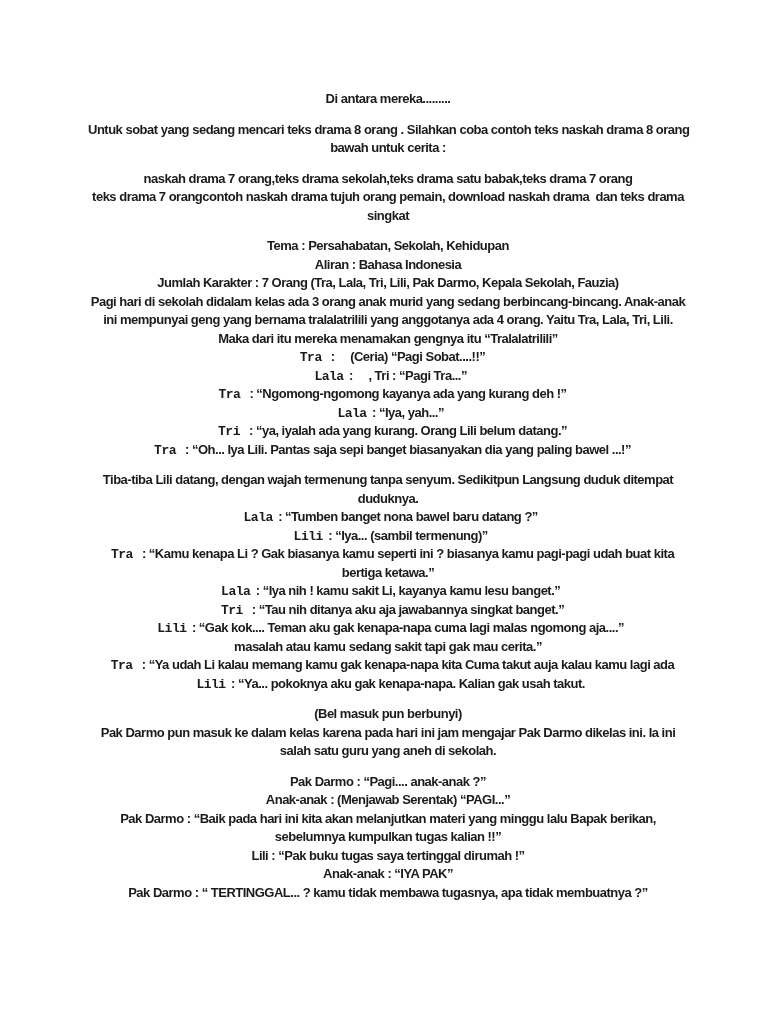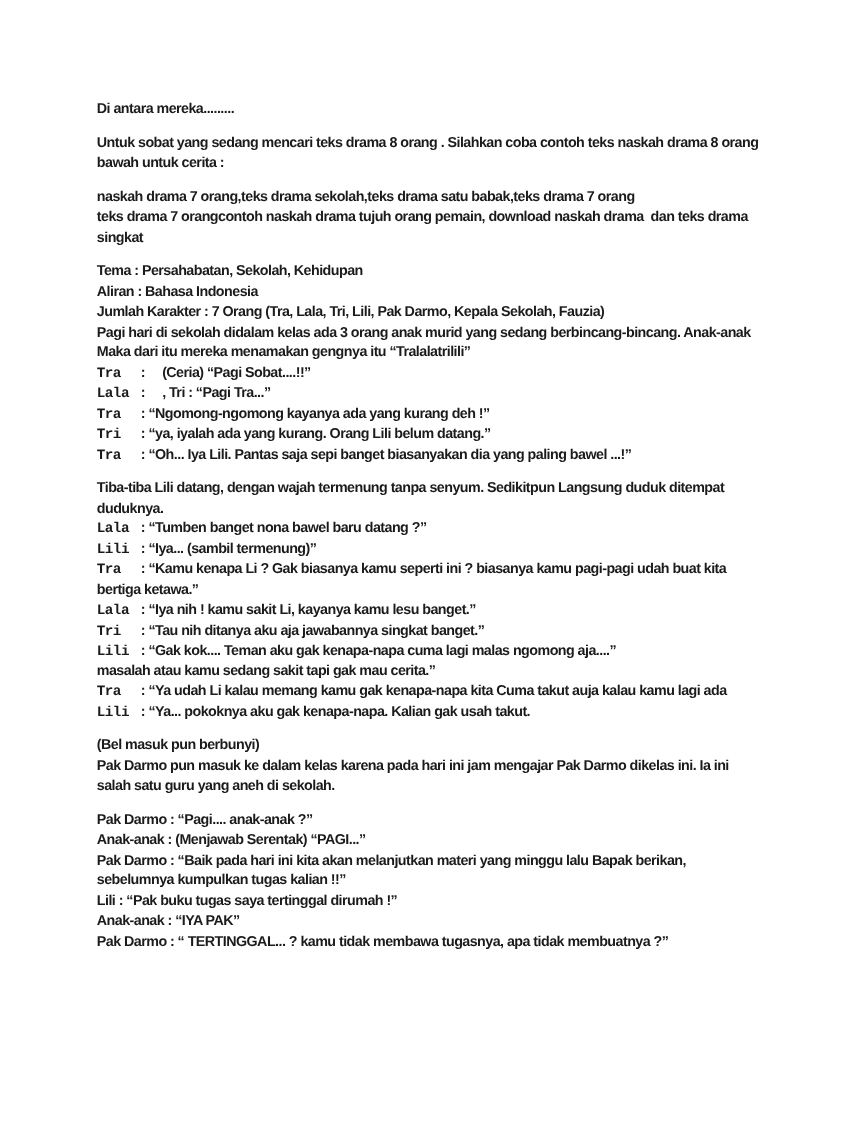--- a/index.html
+++ b/index.html
@@ -26,20 +26,21 @@
     width: 600px;
     color: #1b1b1b;
     font-size: 13px;
     font-weight: 700;
     letter-spacing: -0.5px;
   }
   .line {
     white-space: pre;
     height: 18.5px;
     line-height: 18.5px;
+    text-align: center;
   }
   .blank-line {
     height: 12px;
   }
   .dname {
     display: inline-block;
     width: 40px;
     letter-spacing: -0.5px;
     font-family: Liberation Mono, monospace;
   }
@@ -55,24 +56,26 @@
       <div class="line">bawah untuk cerita :</div>
       <div class="blank-line"></div>
       <div class="line">naskah drama 7 orang,teks drama sekolah,teks drama satu babak,teks drama 7 orang</div>
       <div class="line">teks drama 7 orangcontoh naskah drama tujuh orang pemain, download naskah drama  dan teks drama</div>
       <div class="line">singkat</div>
       <div class="blank-line"></div>
       <div class="line">Tema : Persahabatan, Sekolah, Kehidupan</div>
       <div class="line">Aliran : Bahasa Indonesia</div>
       <div class="line">Jumlah Karakter : 7 Orang (Tra, Lala, Tri, Lili, Pak Darmo, Kepala Sekolah, Fauzia)</div>
       <div class="line">Pagi hari di sekolah didalam kelas ada 3 orang anak murid yang sedang berbincang-bincang. Anak-anak</div>
+      <div class="line">ini mempunyai geng yang bernama tralalatrilili yang anggotanya ada 4 orang. Yaitu Tra, Lala, Tri, Lili.</div>
       <div class="line">Maka dari itu mereka menamakan gengnya itu “Tralalatrilili”</div>
       <div class="line"><span class="dname">Tra</span><span>:     (Ceria) “Pagi Sobat....!!”</span></div>
       <div class="line"><span class="dname">Lala</span><span>:     , Tri : “Pagi Tra...”</span></div>
       <div class="line"><span class="dname">Tra</span><span>: “Ngomong-ngomong kayanya ada yang kurang deh !”</span></div>
+      <div class="line"><span class="dname">Lala</span><span>: “Iya, yah...”</span></div>
       <div class="line"><span class="dname">Tri</span><span>: “ya, iyalah ada yang kurang. Orang Lili belum datang.”</span></div>
       <div class="line"><span class="dname">Tra</span><span>: “Oh... Iya Lili. Pantas saja sepi banget biasanyakan dia yang paling bawel ...!”</span></div>
       <div class="blank-line"></div>
       <div class="line">Tiba-tiba Lili datang, dengan wajah termenung tanpa senyum. Sedikitpun Langsung duduk ditempat</div>
       <div class="line">duduknya.</div>
       <div class="line"><span class="dname">Lala</span><span>: “Tumben banget nona bawel baru datang ?”</span></div>
       <div class="line"><span class="dname">Lili</span><span>: “Iya... (sambil termenung)”</span></div>
       <div class="line"><span class="dname">Tra</span><span>: “Kamu kenapa Li ? Gak biasanya kamu seperti ini ? biasanya kamu pagi-pagi udah buat kita</span></div>
       <div class="line">bertiga ketawa.”</div>
       <div class="line"><span class="dname">Lala</span><span>: “Iya nih ! kamu sakit Li, kayanya kamu lesu banget.”</span></div>

